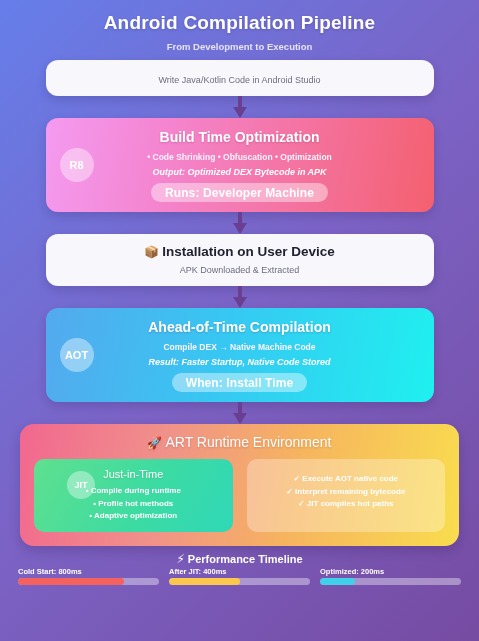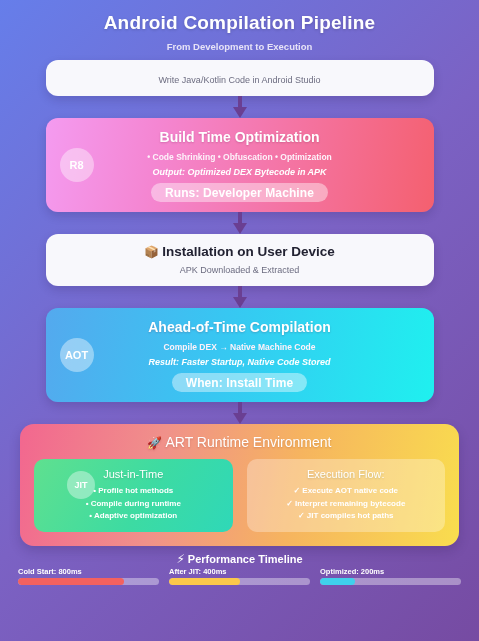--- a/index.html
+++ b/index.html
@@ -330,28 +330,27 @@
     <div class="art">
       <div class="art-title">
         <span class="emoji">🚀</span><span>ART Runtime Environment</span>
       </div>
       <div class="art-cols">
 
         <div class="art-panel jit">
           <div class="jit-badge">JIT</div>
           <div class="panel-title">Just-in-Time</div>
           <div class="panel-list">
+            <div>• Compile during runtime</div>
             <div>• Profile hot methods</div>
-            <div>• Compile during runtime</div>
             <div>• Adaptive optimization</div>
           </div>
         </div>
 
         <div class="art-panel exec">
-          <div class="panel-title">Execution Flow:</div>
           <div class="panel-list">
             <div>✓ Execute AOT native code</div>
             <div>✓ Interpret remaining bytecode</div>
             <div>✓ JIT compiles hot paths</div>
           </div>
         </div>
 
       </div>
     </div>
 

